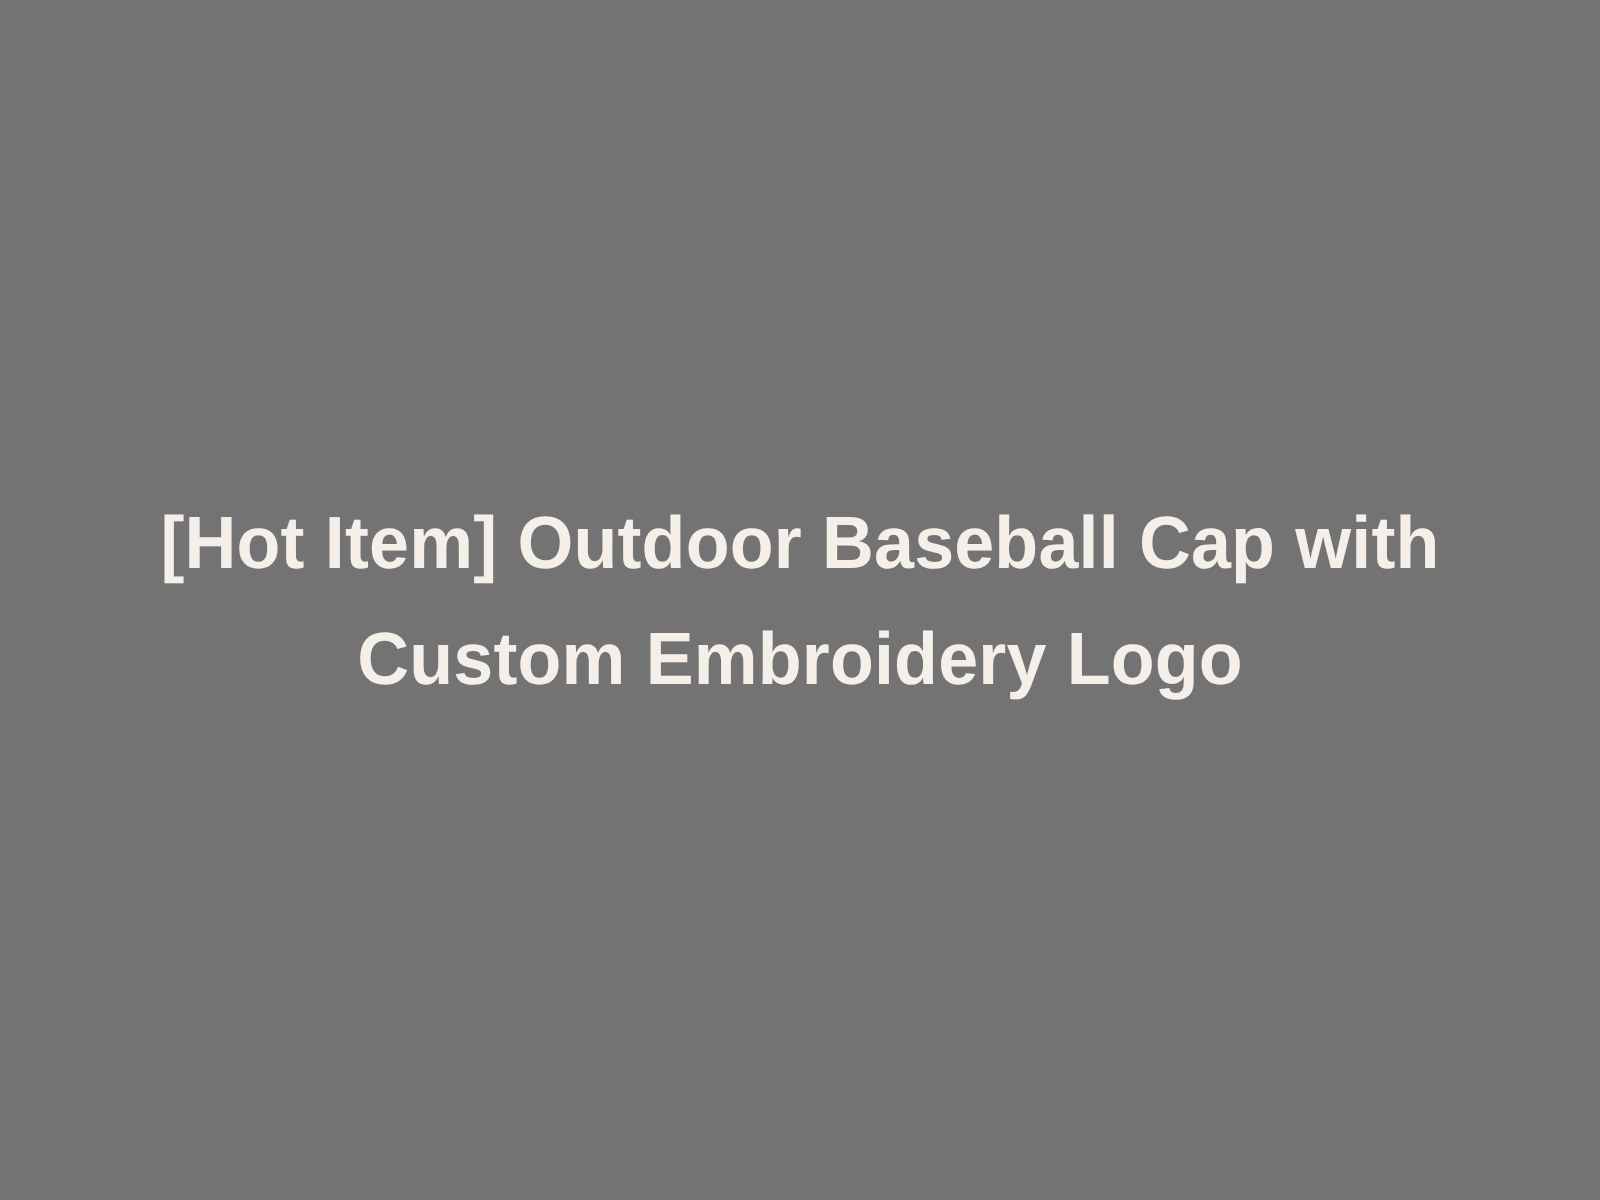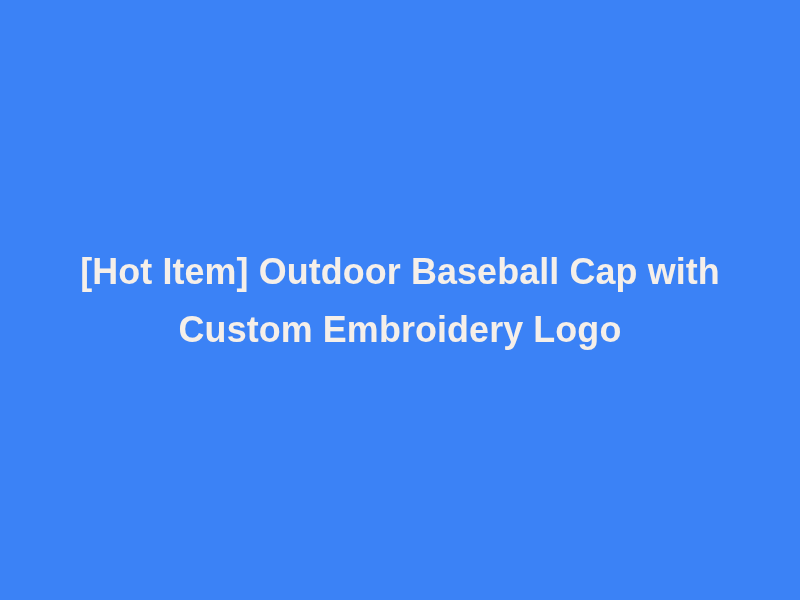--- a/index.html
+++ b/index.html
@@ -40,20 +40,20 @@
     line-height: 58px;
     letter-spacing: 0.1px;
     white-space: nowrap;
     transform: scaleX(0.97);
     transform-origin: center center;
   }
 </style>
 </head>
 <body>
 
-<div id="placeholder-canvas" style="background-color: #3b82f6;">
+<div id="placeholder-canvas" style="background-color: #737373;">
 
   <div id="title-block">
     <span class="title-line" style="color: rgb(245, 239, 233);">[Hot Item] Outdoor Baseball Cap with</span>
     <span class="title-line" style="color: rgb(245, 239, 233);">Custom Embroidery Logo</span>
   </div>
 
 </div>
 
 </body></html>

